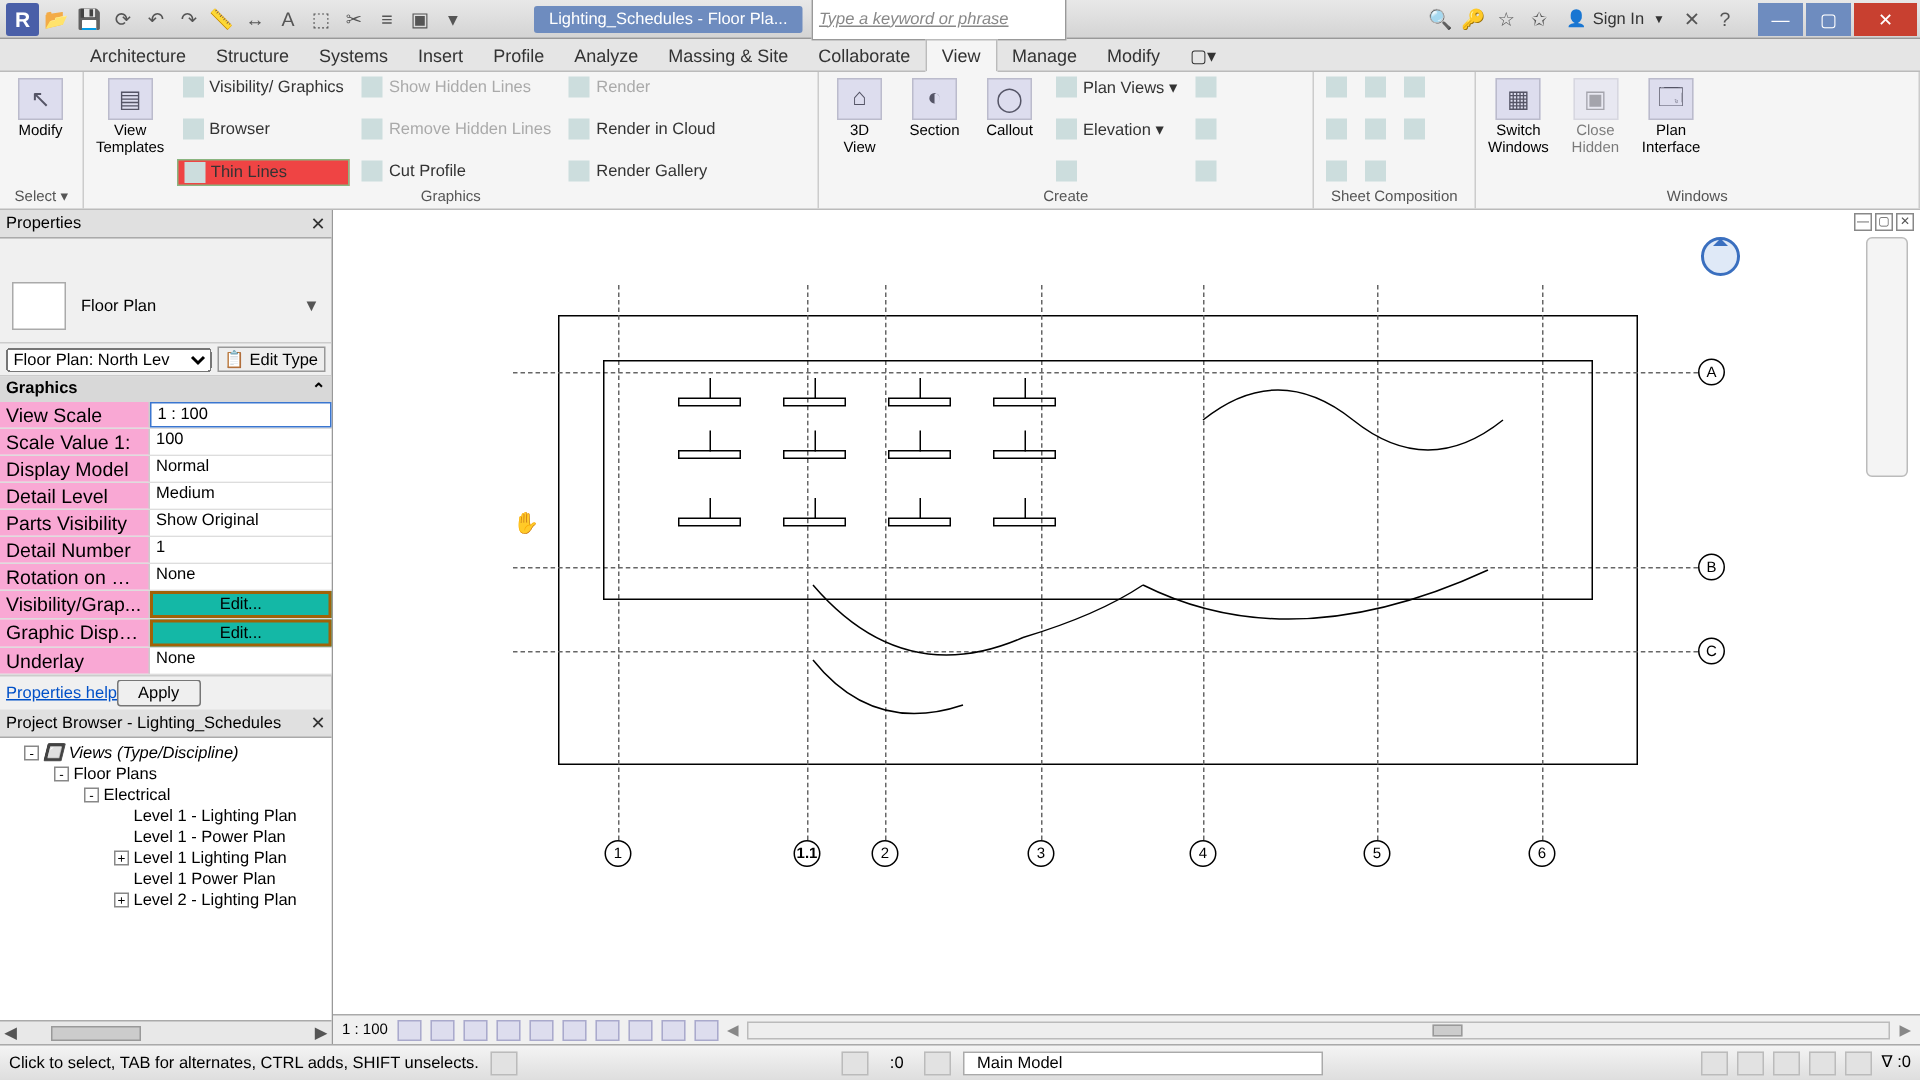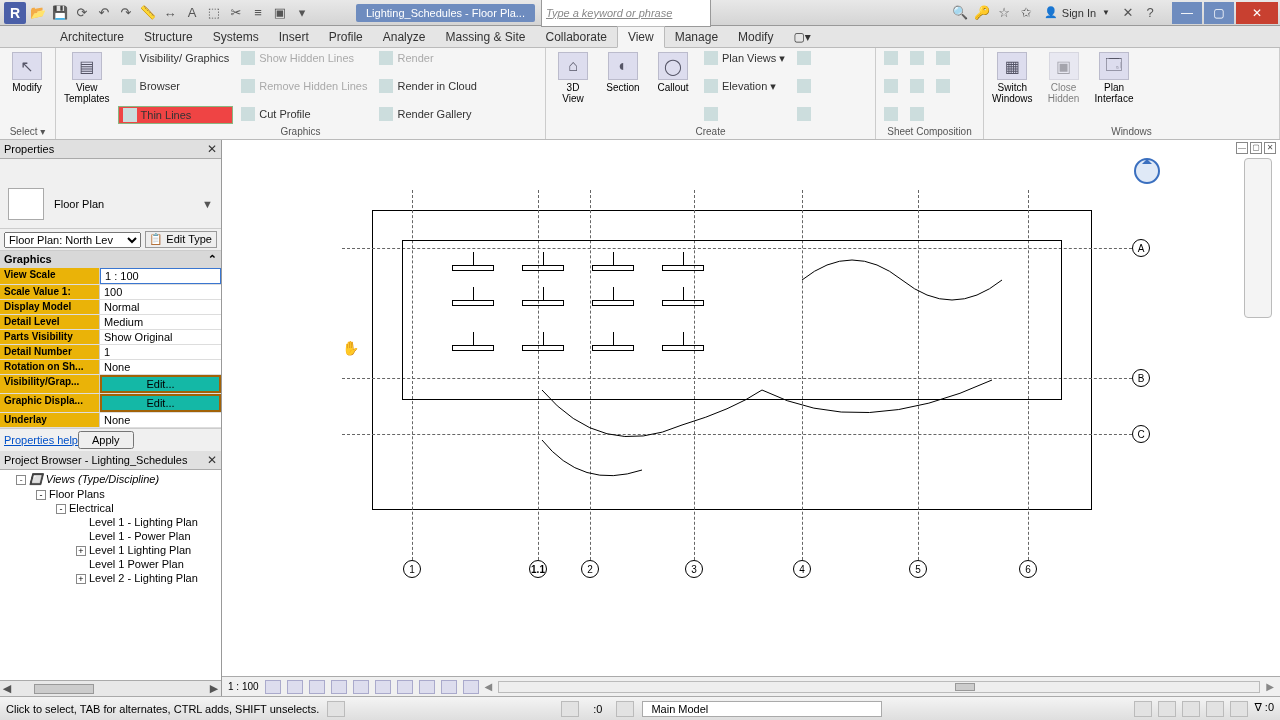--- a/index.html
+++ b/index.html
@@ -46,21 +46,21 @@
 .typesel { display: flex; align-items: center; padding: 8px; gap: 10px; border-bottom: 1px solid #ccc; margin-top: 21px; }
 .typesel .ticon { width: 36px; height: 32px; border: 1px solid #aaa; background: #fff; }
 .typesel .tlabel { flex: 1; }
 .typesel .drop { color: #555; }
 .editrow { display: flex; align-items: center; padding: 2px 4px; gap: 4px; border-bottom: 1px solid #ccc; }
 .editrow select { flex: 1; font-size: 11px; }
 .editrow .editbtn { padding: 1px 4px; border: 1px solid #999; background: #eee; font-size: 11px; }
 .catrow { background: #d8d8d8; padding: 2px 4px; font-weight: bold; display: flex; justify-content: space-between; }
 .prop-table { width: 100%; }
 .prop-table .prow { display: flex; border-bottom: 1px solid #ddd; }
-.prop-table .pname { width: 100px; padding: 1px 4px; background: #eab308; border-right: 1px solid #ccc; font-size: 10px; overflow: hidden; white-space: nowrap; text-overflow: ellipsis; font-weight: bold; }
+.prop-table .pname { width: 100px; padding: 1px 4px; background: #f9a8d4; border-right: 1px solid #ccc; font-size: 13px; overflow: hidden; white-space: nowrap; text-overflow: ellipsis; }
 .prop-table .pval { flex: 1; padding: 1px 4px; font-size: 11px; background: #fff; }
 .prop-table .pval.sel { background: #fff; border: 1px solid #3a76d0; }
 .prop-table .pval.btn { text-align: center; background: #14b8a6; border: 2px solid #a16207; }
 .propfoot { display: flex; justify-content: flex-start; align-items: center; padding: 2px 4px; border-top: 1px solid #ccc; }
 .propfoot a { color: #0050c8; text-decoration: underline; font-size: 11px; }
 .propfoot button { padding: 1px 12px; font-size: 11px; }
 
 .browser { flex: 1; overflow: auto; background: #fff; }
 .tree { padding: 2px; font-size: 11px; }
 .tree .node { padding: 1px 2px; white-space: nowrap; }

